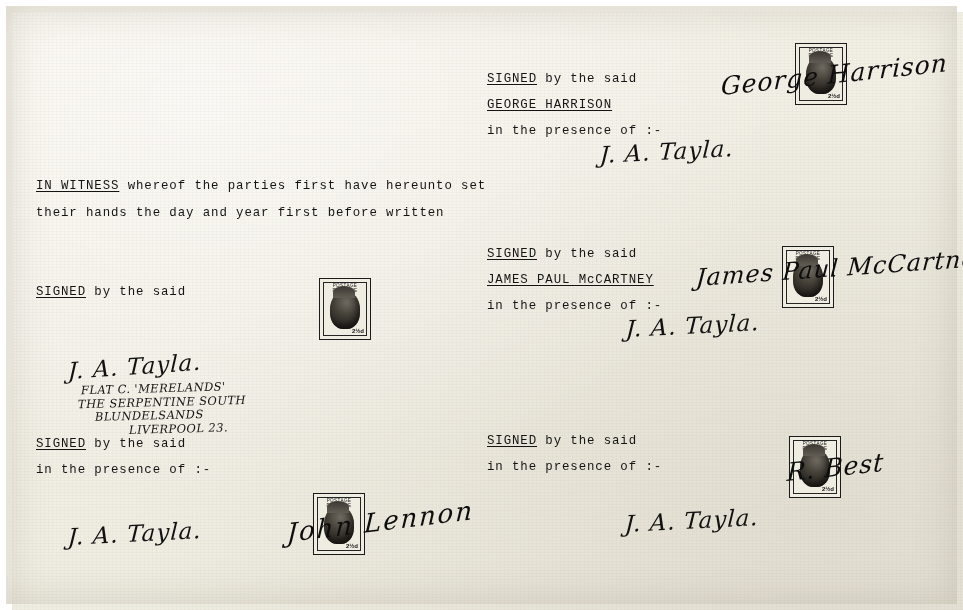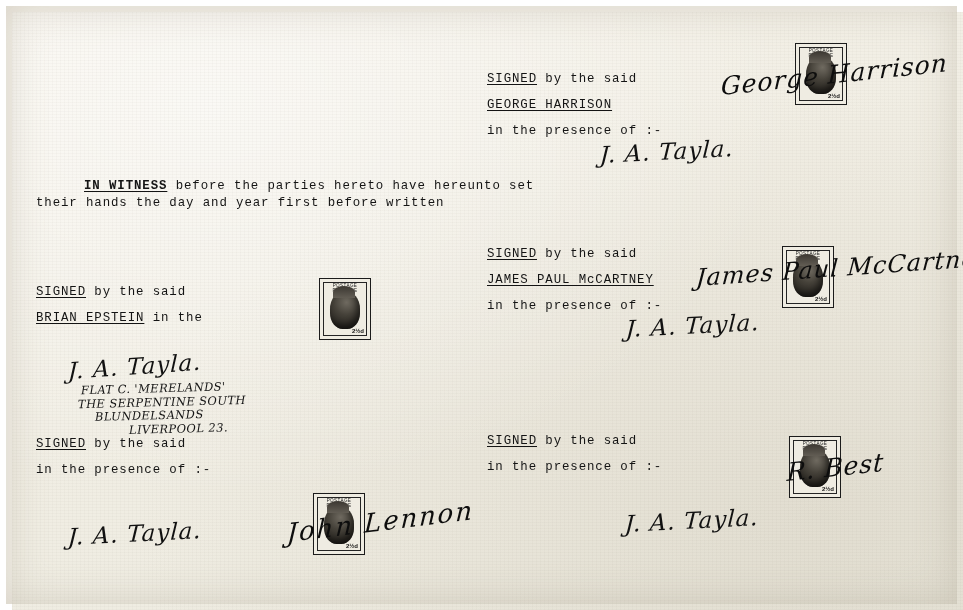--- a/index.html
+++ b/index.html
@@ -52,21 +52,21 @@
   .typed {
     position: absolute;
     color: #141414;
     font-family: "Liberation Mono", monospace;
     font-size: 12.4px;
     letter-spacing: 0.9px;
     white-space: nowrap;
     line-height: 17px;
   }
   .u { text-decoration: underline; text-underline-offset: 2px; }
-  .bold { font-weight: 700; margin-left: 48px; }
+  .bold { font-weight: 400; }
 
   .block { position: absolute; }
   .block .line { margin-bottom: 9px; white-space: nowrap; }
 
   
   .sig {
     position: absolute;
     font-family: "DejaVu Serif", serif;
     font-style: italic;
     color: #111111;
@@ -151,31 +151,28 @@
 </style>
 </head>
 <body>
 
 <div id="page">
   <div id="paper"></div>
   <div id="edge"></div>
 
   <div class="typed" style="left:30px; top:172px;">
     <div class="line">
-      <span class="u bold">IN WITNESS</span><span> before the parties hereto have hereunto set</span>
-    </div>
-    <div class="line" style="margin-top:0;">their hands the day and year first before written</div>
+      <span class="u bold">IN WITNESS</span><span> whereof the parties first have hereunto set</span>
+    </div>
+    <div class="line" style="margin-top:10px;">their hands the day and year first before written</div>
   </div>
 
   <div class="typed block" style="left:30px; top:278px;">
     <div class="line">
       <span class="u">SIGNED</span><span> by the said</span>
-    </div>
-    <div class="line">
-      <span class="u">BRIAN EPSTEIN</span><span> in the</span>
     </div>
   </div>
 
   <div class="sig" style="left:62px; top:352px; font-size:23px; transform:rotate(-4deg) skewX(-6deg); letter-spacing:1px;">J. A. Tayla.</div>
 
   <div class="addr" style="left:75px; top:376px;">
     <div style="transform:rotate(-1.5deg);">FLAT C. 'MERELANDS'</div>
     <div style="transform:rotate(-1.5deg) translateX(-3px);">THE SERPENTINE SOUTH</div>
     <div style="transform:rotate(-1.5deg) translateX(14px);">BLUNDELSANDS</div>
     <div style="transform:rotate(-1.5deg) translateX(48px);">LIVERPOOL 23.</div>

